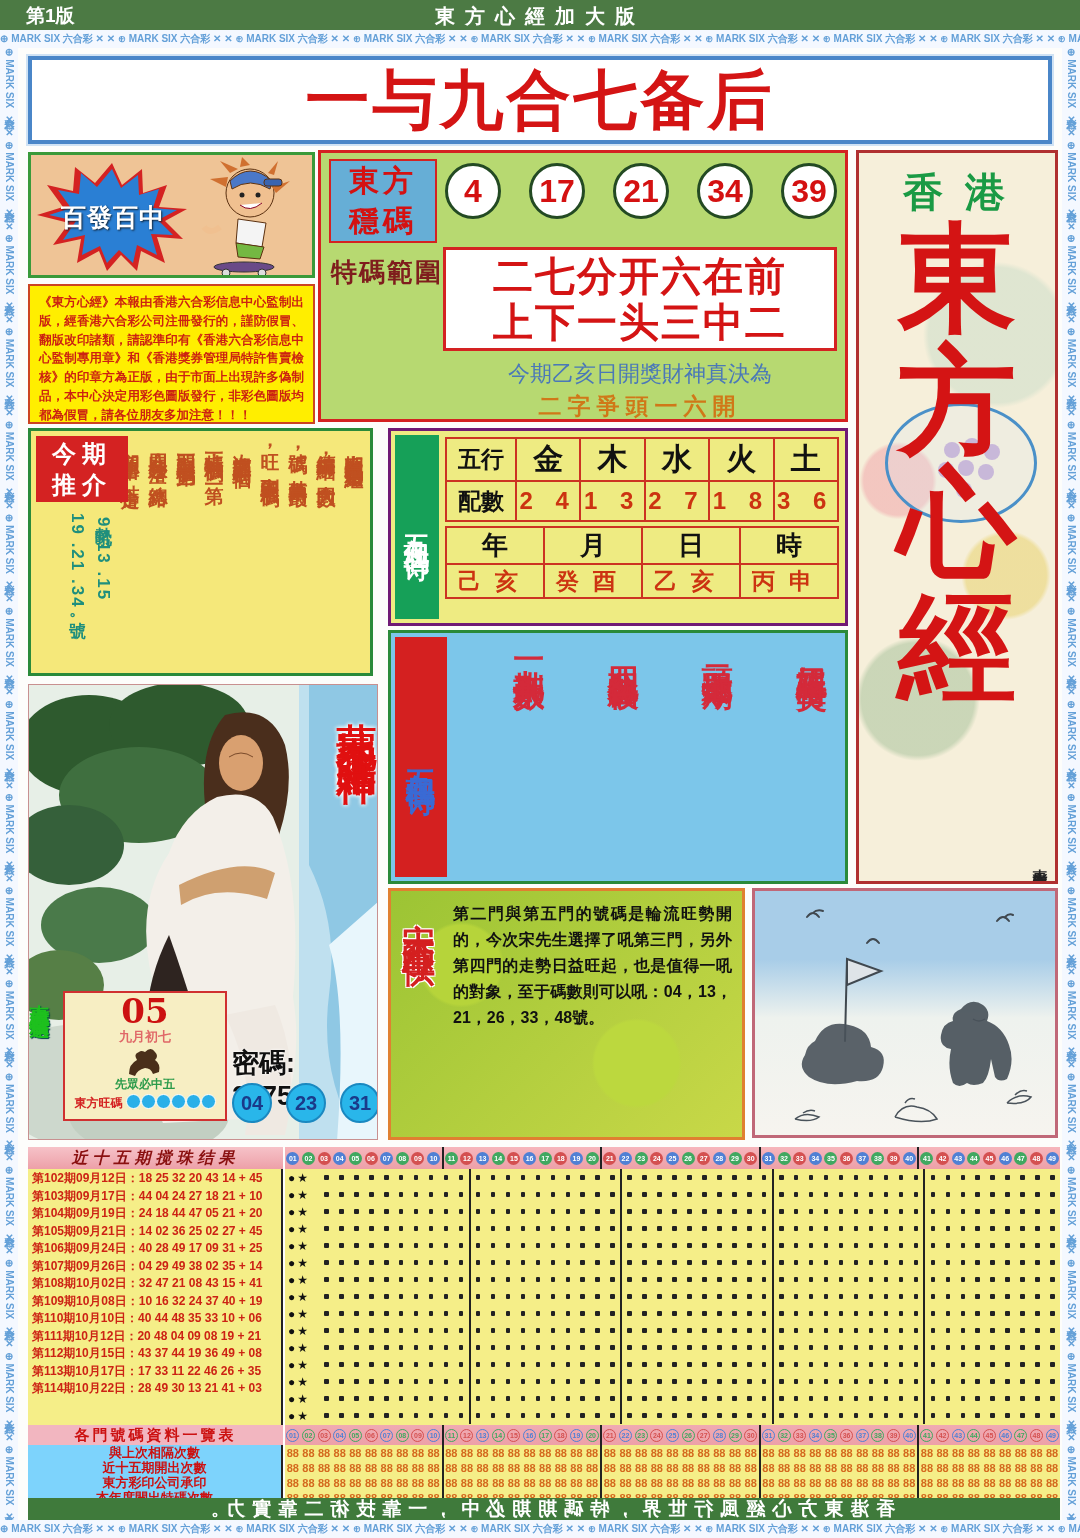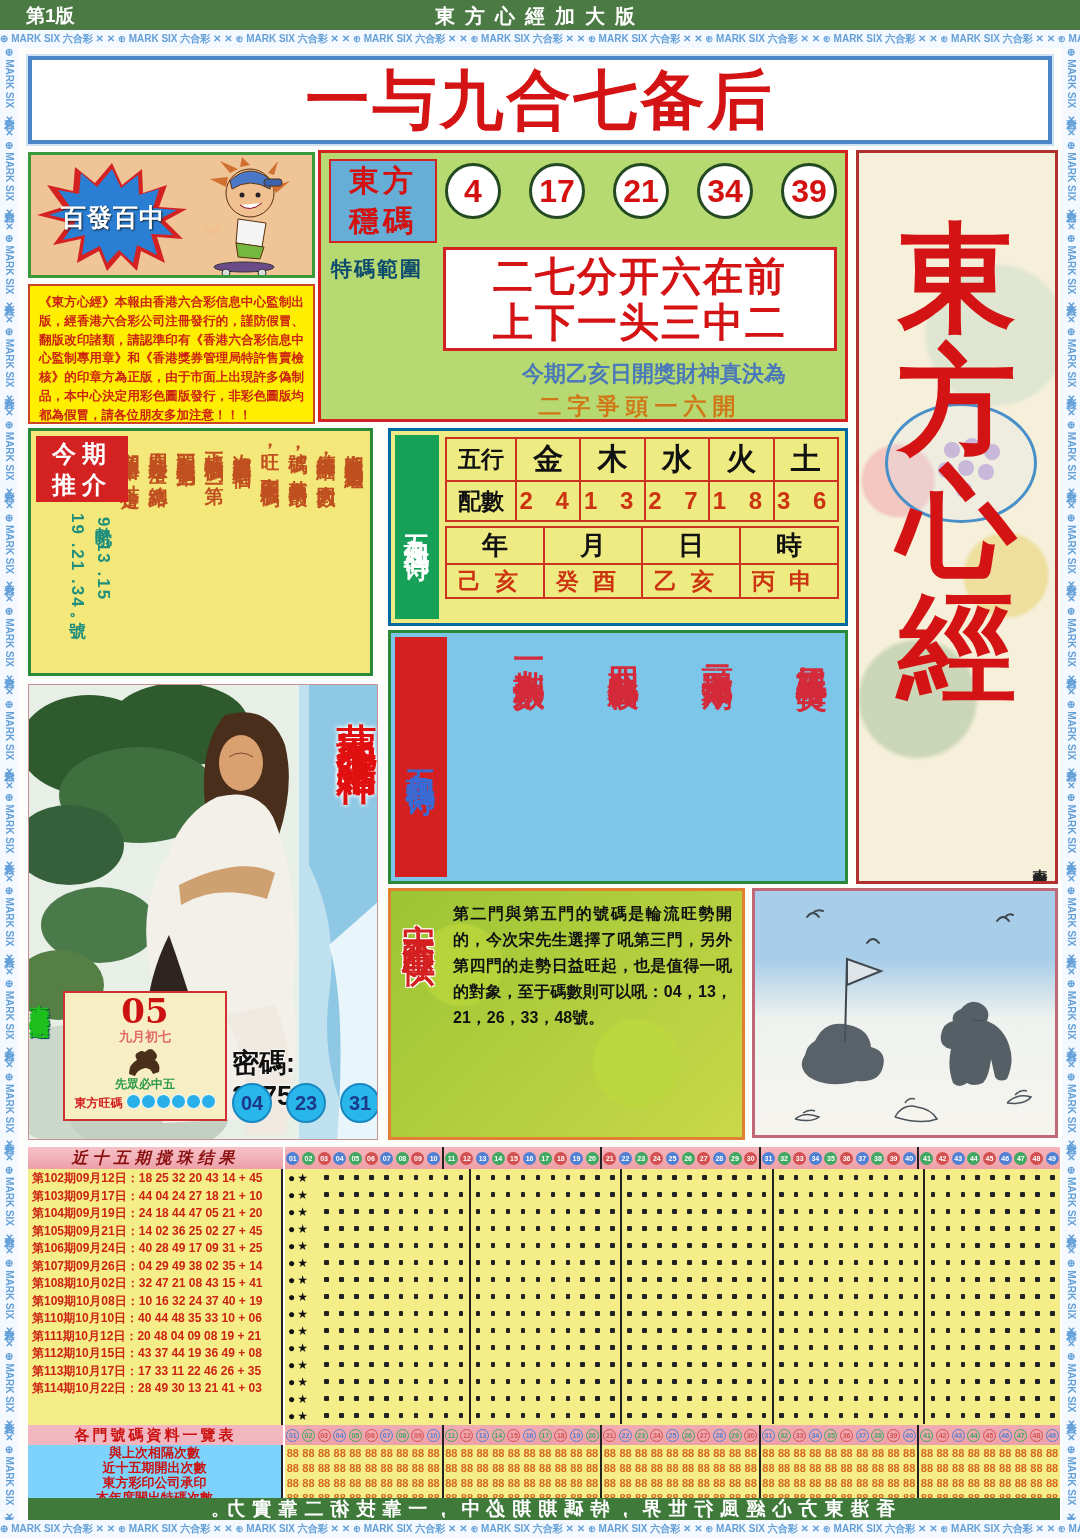--- a/index.html
+++ b/index.html
@@ -53,29 +53,29 @@
   .wm-circ{display:inline-block;width:15px;height:15px;border-radius:50%;background:#2ab0e8;border:1px solid #fff;}
   .password{position:absolute;left:203px;top:360px;color:#101010;font-size:27px;font-weight:900;text-shadow:0 0 3px #fff;}
   .balls{position:absolute;left:203px;top:398px;display:flex;gap:14px;}
   .ball{width:40px;height:40px;border-radius:50%;background:#29b6ea;border:2px solid #1a88c0;color:#1a3a8a;font-size:20px;font-weight:900;display:flex;align-items:center;justify-content:center;}
 
   
   .stable{left:318px;top:150px;width:530px;height:272px;background:#b7d971;border:3px solid #d42222;}
   .stable-label{position:absolute;left:8px;top:6px;width:108px;height:84px;background:#66aed6;border:2px solid #d42222;color:#d41111;font-size:30px;font-weight:900;text-align:center;line-height:40px;letter-spacing:4px;}
   .stable-circles{position:absolute;left:124px;top:10px;width:392px;display:flex;justify-content:space-between;}
   .num-circ{width:56px;height:56px;border-radius:50%;background:#fff;border:3px solid #234a23;color:#d41111;font-size:32px;font-weight:900;display:flex;align-items:center;justify-content:center;}
-  .range-label{position:absolute;left:10px;top:102px;color:#0c4a6e;font-size:21px;font-weight:900;letter-spacing:2px;}
+  .range-label{position:absolute;left:10px;top:102px;color:#7f1d1d;font-size:26px;font-weight:900;letter-spacing:2px;}
   .range-list{position:absolute;left:10px;top:134px;color:#d43214;font-size:16.5px;font-weight:900;line-height:1.85;}
   .stable-main{position:absolute;left:122px;top:94px;width:394px;height:104px;background:#fff;border:3px solid #d42222;display:flex;flex-direction:column;align-items:center;justify-content:center;}
   .stable-main div{color:#d41414;font-size:40px;font-weight:900;line-height:1.15;white-space:nowrap;letter-spacing:2px;}
-  .stable-sub1{position:absolute;left:136px;top:206px;width:394px;text-align:center;color:#4a78b8;font-size:22px;font-weight:700;white-space:nowrap;}
+  .stable-sub1{position:absolute;left:122px;top:206px;width:394px;text-align:center;color:#4a78b8;font-size:22px;font-weight:400;white-space:nowrap;}
   .stable-sub2{position:absolute;left:122px;top:238px;width:394px;text-align:center;color:#d07818;font-size:23px;font-weight:900;letter-spacing:6px;}
 
   
-  .wuxing{left:388px;top:428px;width:460px;height:198px;background:#eeeb82;border:3px solid #0369a1;}
+  .wuxing{left:388px;top:428px;width:460px;height:198px;background:#eeeb82;border:3px solid #701a75;}
   .side-label-green{position:absolute;left:4px;top:4px;bottom:4px;width:44px;background:#16a058;color:#fff;writing-mode:vertical-rl;text-align:center;font-size:25px;font-weight:900;letter-spacing:5px;line-height:44px;}
   .wx-tables{position:absolute;left:54px;top:6px;right:6px;}
   .wx-tables table{width:100%;border-collapse:collapse;}
   .wx-tables td{border:2px solid #cc3322;text-align:center;padding:0;}
   .wx-h{color:#111;font-size:23px;font-weight:900;height:40px;}
   .wx-el{color:#111;font-size:30px;font-weight:900;height:40px;}
   .wx-n{color:#cc3311;font-size:24px;font-weight:900;height:38px;letter-spacing:8px;}
   .wx-t{color:#111;font-size:26px;font-weight:900;height:34px;}
   .wx-v{color:#cc3311;font-size:23px;font-weight:900;height:34px;letter-spacing:14px;}
   .wx-footer{margin-top:3px;text-align:center;color:#cc3311;font-size:20px;font-weight:900;}
@@ -360,20 +360,21 @@
       <g stroke="#49525a" stroke-width="1.5" fill="none">
         <path d="M218 128 q6 4 12 0"></path>
         <path d="M40 228 q10 -8 24 -2 q-8 6 -24 2 M48 222 q6 -4 12 -2"></path>
         <path d="M140 226 q8 -14 22 -10 q14 2 20 12 q-16 6 -42 -2 M150 212 q4 -6 10 -4"></path>
         <path d="M252 212 q10 -10 24 -6 q-6 8 -24 6 M260 204 q6 -6 12 -4"></path>
       </g>
     </svg>
   </div>
 
   <div class="abs poster">
+    <div class="poster-top">香港</div>
     <div class="seal">
       <i style="left:56px;top:36px"></i>
         <i style="left:76px;top:32px"></i>
         <i style="left:96px;top:38px"></i>
       <i style="left:50px;top:56px"></i>
         <i style="left:70px;top:54px"></i>
         <i style="left:90px;top:58px"></i>
         <i style="left:68px;top:76px"></i>
     </div>
     <div class="poster-title" id="poster-title">

